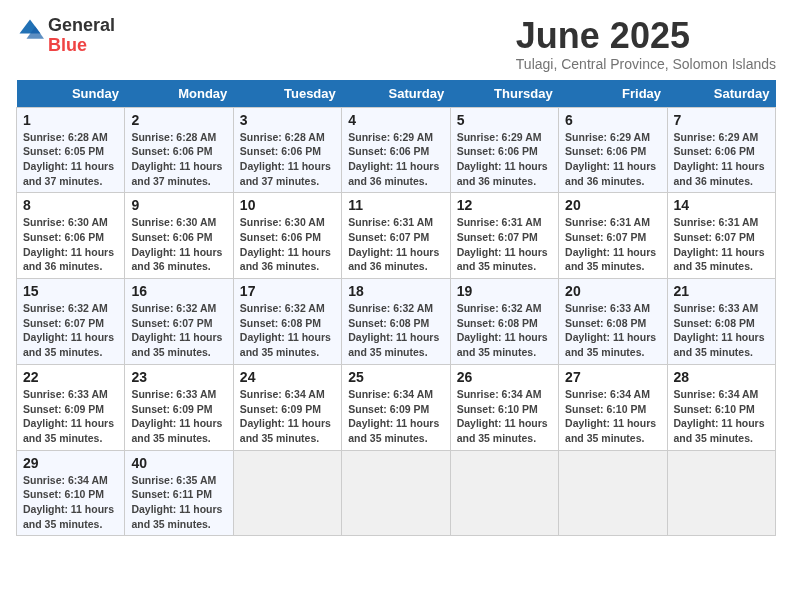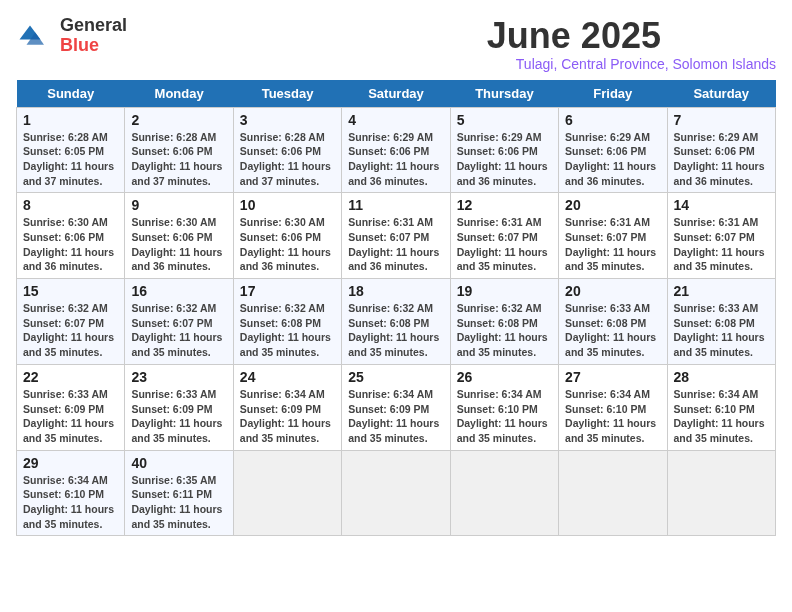--- a/index.html
+++ b/index.html
@@ -11,22 +11,21 @@
       padding: 16px;
     }
     .header {
       display: flex;
       justify-content: space-between;
       align-items: flex-start;
       margin-bottom: 8px;
     }
     .logo {
       display: flex;
-      align-items: center;
-      gap: 16px;
+      gap: 4px;
     }
     .logo-text {
       font-size: 18px;
       font-weight: bold;
       line-height: 1.1;
     }
     .logo-general { color: #333; }
     .logo-blue { color: #ef4444; }
     .logo-icon {
       width: 28px;
@@ -36,32 +35,31 @@
       text-align: left;
     }
     .month-title {
       font-size: 36px;
       font-weight: bold;
       color: #333;
       line-height: 1.1;
     }
     .subtitle {
       font-size: 14px;
-      color: #8b5cf6;
-      margin-left: 29px;
+      color: #737373;
     }
     table {
       width: 100%;
       border-collapse: collapse;
       font-size: 11px;
     }
     thead tr th {
       background: #2171b5;
       color: #fff;
-      text-align: center;
+      text-align: right;
       padding: 6px 6px;
       font-size: 13px;
       font-weight: bold;
     }
     tbody tr td {
       vertical-align: top;
       padding: 4px 6px;
       border: 1px solid #ccc;
       width: 14.28%;
       min-height: 80px;

